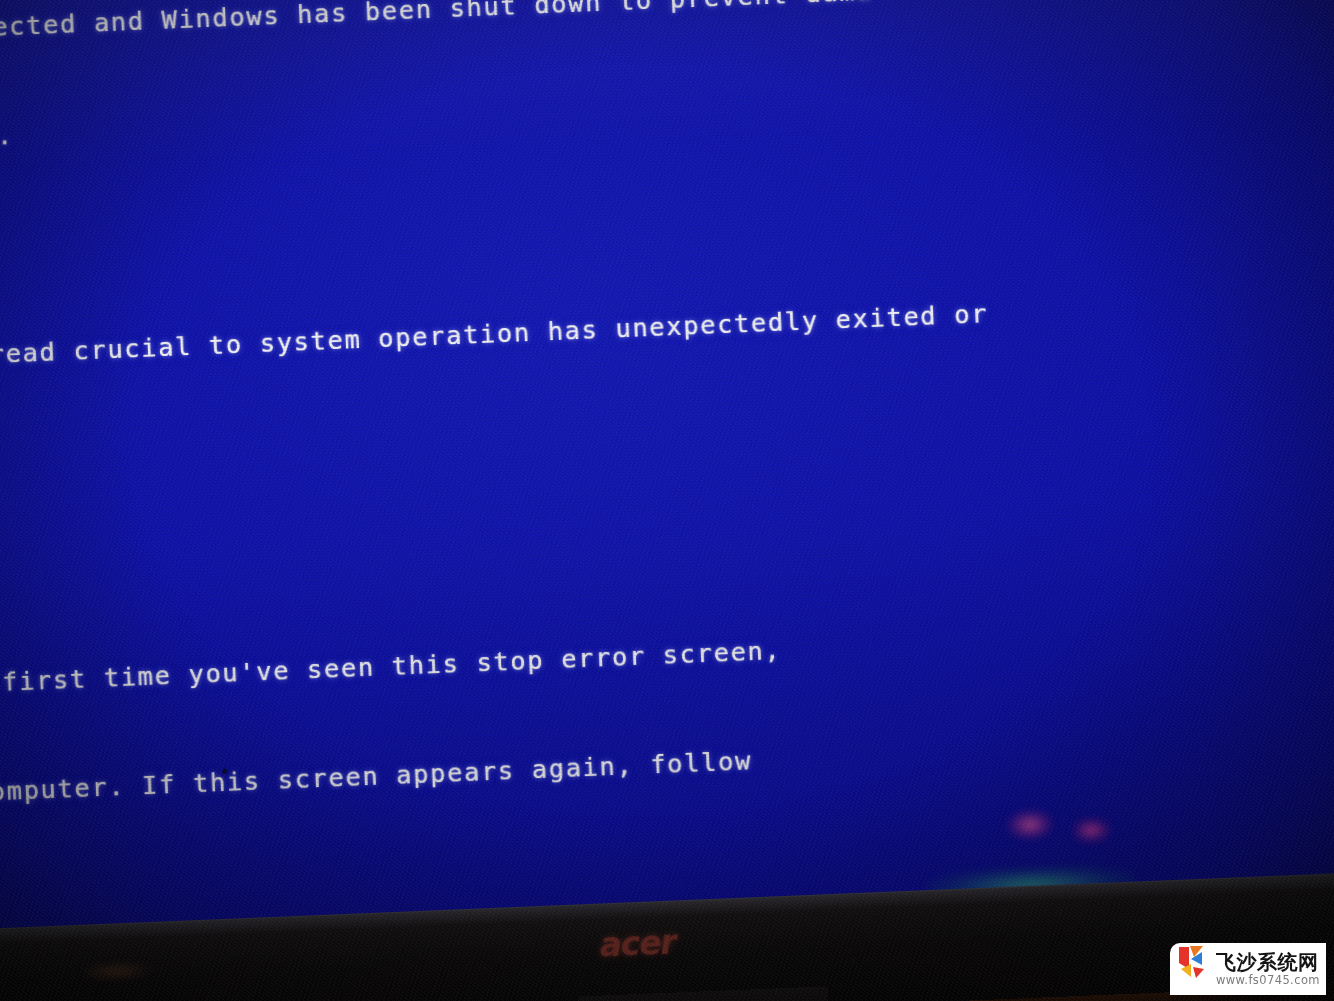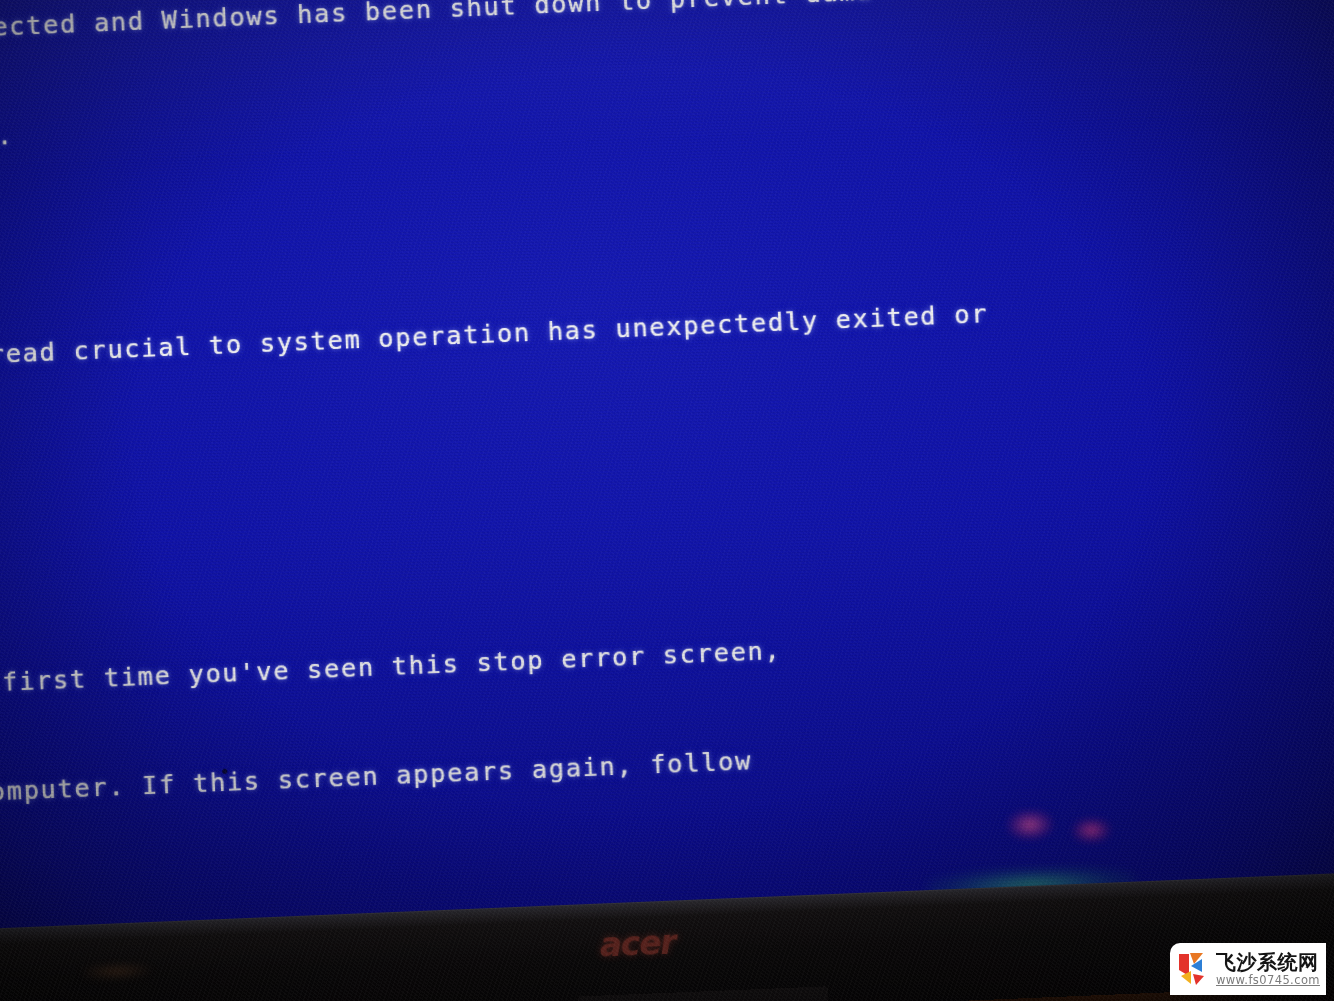--- a/index.html
+++ b/index.html
@@ -220,21 +220,20 @@
   
   .watermark {
     position: absolute;
     right: 8px;
     bottom: 6px;
     width: 156px;
     height: 52px;
     background: #ffffff;
     border-radius: 10px 0 0 0;
     display: flex;
-    align-items: center;
     padding-left: 7px;
     box-sizing: border-box;
     overflow: hidden;
   }
   .wm-logo {
     width: 34px;
     height: 38px;
     position: relative;
     flex: 0 0 auto;
     margin-right: 5px;
@@ -247,21 +246,20 @@
     color: #141414;
     line-height: 22px;
     letter-spacing: 0.5px;
   }
   .wm-url {
     font-family: "DejaVu Sans", sans-serif;
     font-size: 11.5px;
     color: #7b7b7b;
     line-height: 14px;
     letter-spacing: 0.4px;
-    text-decoration: underline;
   }
 
   
   .vignette {
     position: absolute;
     inset: 0;
     pointer-events: none;
     background: radial-gradient(ellipse 980px 720px at 48% 44%, rgba(0,0,0,0) 52%, rgba(0,0,0,0.30) 84%, rgba(0,0,0,0.55) 100%);
   }
   .photo-noise {

